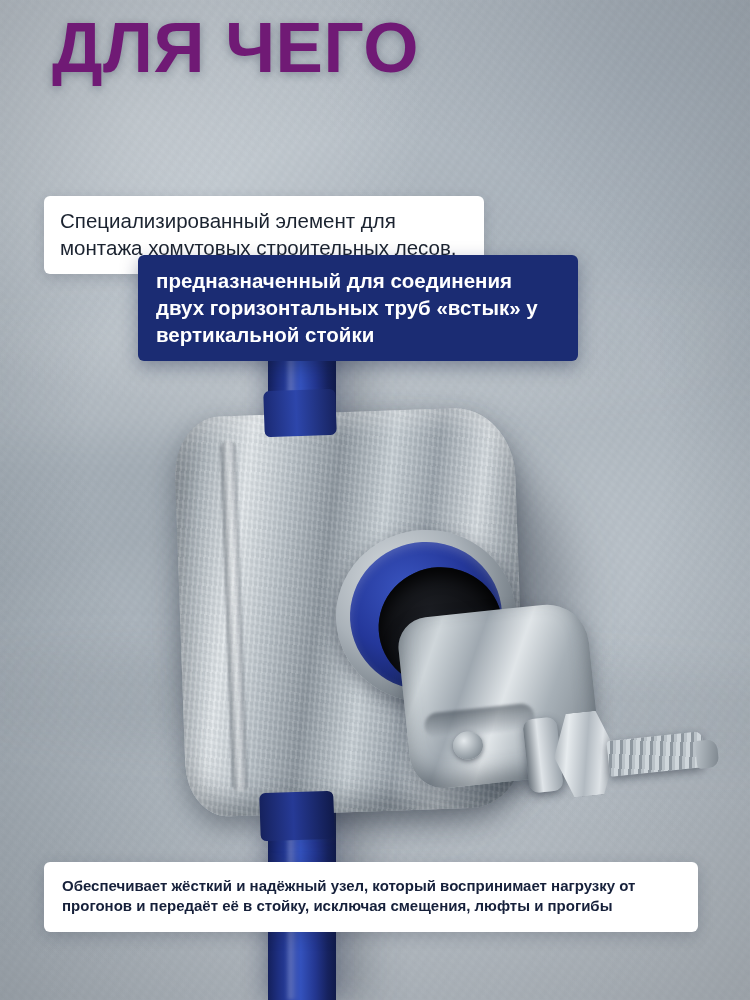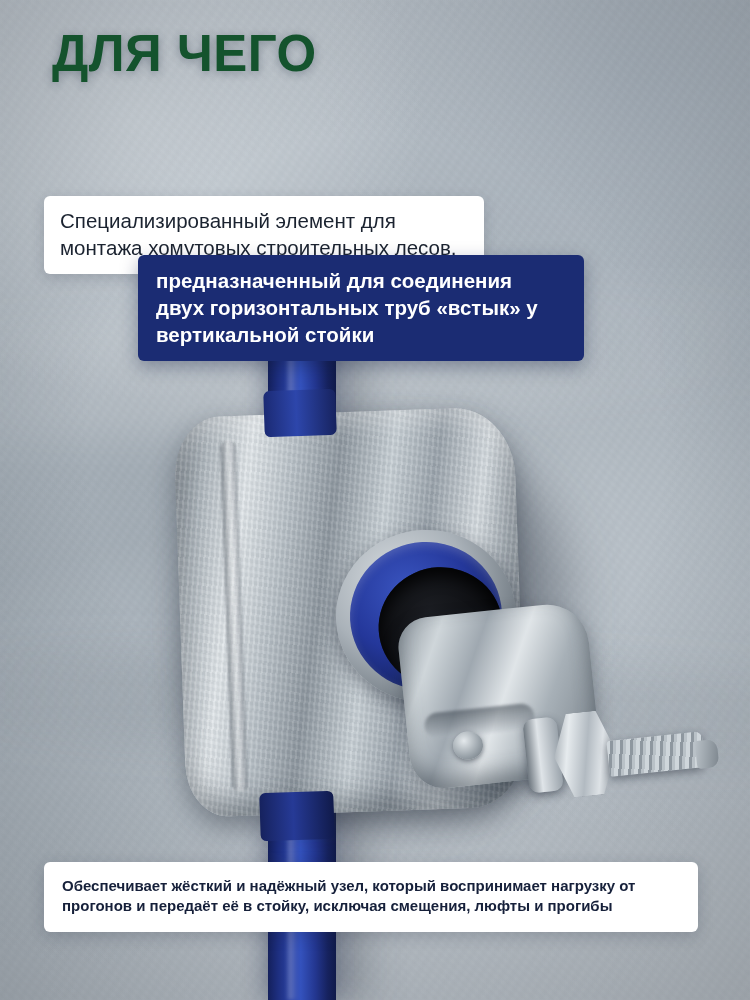--- a/index.html
+++ b/index.html
@@ -302,24 +302,24 @@
     height: 28px;
     border-radius: 4px 10px 10px 4px;
     background: linear-gradient(100deg, #b9c1c7, #7d868e);
     transform: rotate(-6deg);
   }
 
   
   .title {
     position: absolute;
     left: 52px;
-    top: 26px;
+    top: 10px;
     width: 640px;
-    color: #14532d;
-    font-size: 51px;
+    color: #701a75;
+    font-size: 71px;
     line-height: 1.08;
     font-weight: bold;
     letter-spacing: 0.5px;
     text-shadow: 0 2px 10px rgba(30,40,60,0.35);
   }
   .title .line2 {
     display: block;
     margin-left: 4px;
   }
 
@@ -338,21 +338,21 @@
   }
 
   .callout-blue {
     position: absolute;
     left: 138px;
     top: 255px;
     width: 404px;
     background: #1b2c73;
     color: #ffffff;
     border-radius: 6px;
-    padding: 12px 24px 13px 18px;
+    padding: 12px 18px 13px 18px;
     font-size: 20.5px;
     font-weight: bold;
     line-height: 1.32;
     box-shadow: 0 6px 18px rgba(15,25,60,0.35);
   }
 
   .callout-bottom {
     position: absolute;
     left: 44px;
     top: 862px;

